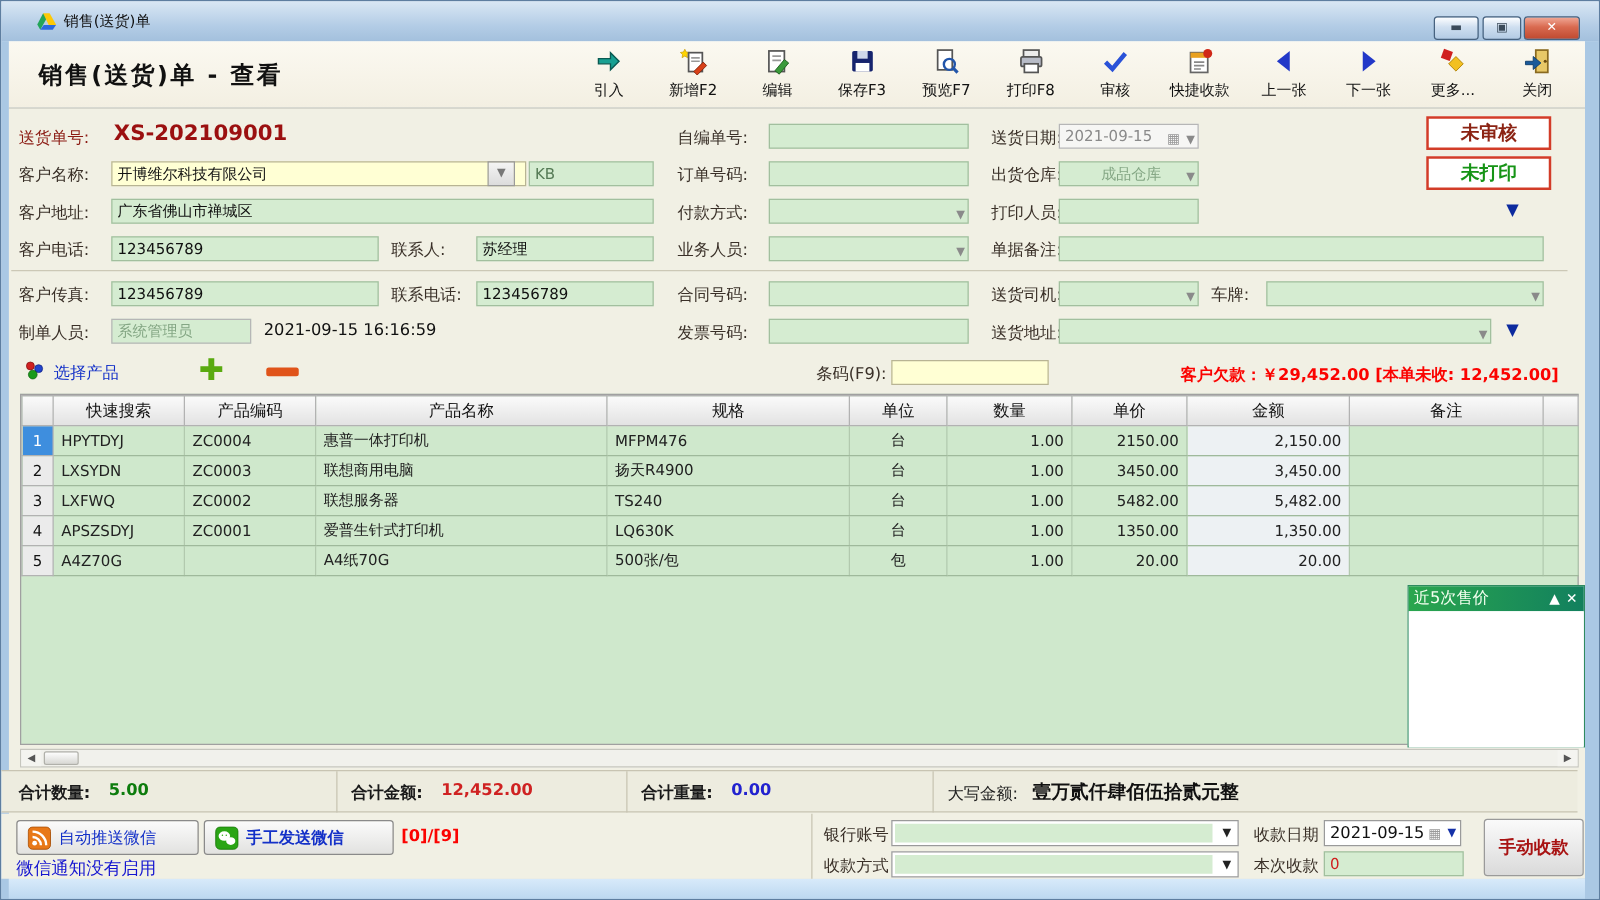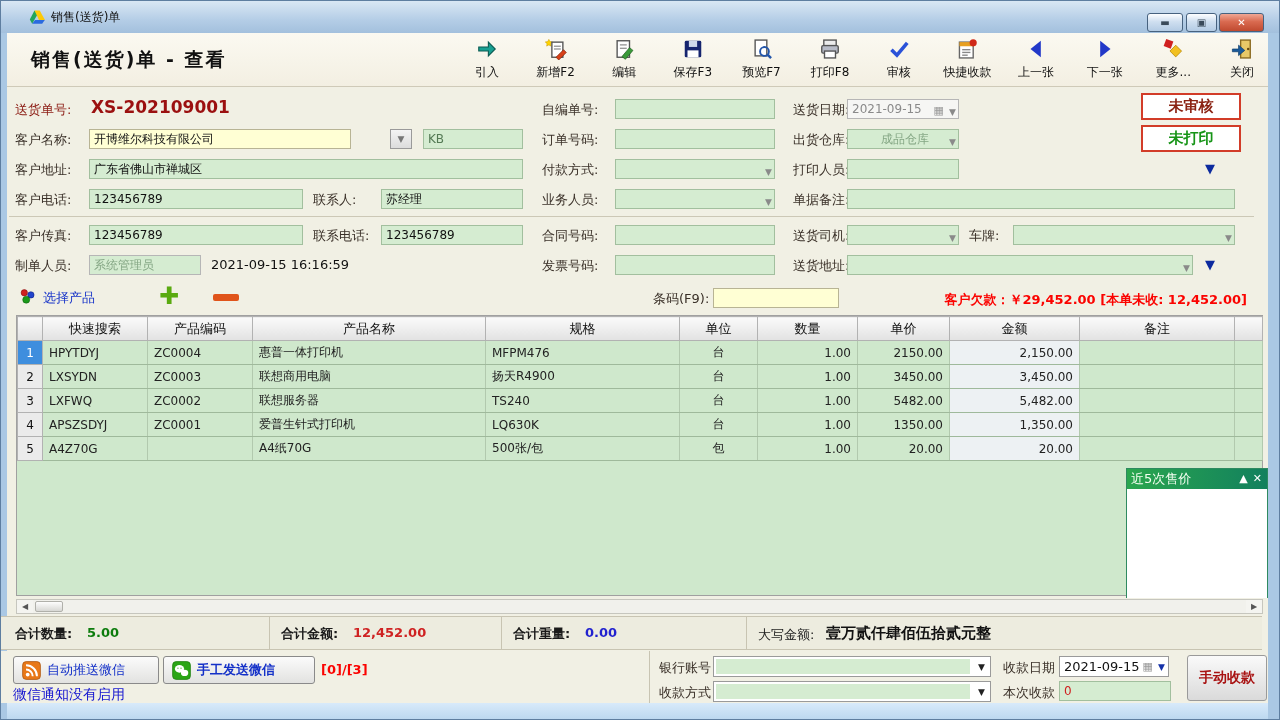--- a/index.html
+++ b/index.html
@@ -15,21 +15,21 @@
   .title-text { font-size:12px; color:#111; margin-left:6px; }
   .win-btn { position:absolute; top:12px; height:19px; border:1px solid #47627f; border-radius:3px;
     background:linear-gradient(#fdfeff,#cfdff0 45%,#b3cbe4); display:flex; align-items:center; justify-content:center;
     font-size:10px; color:#3a4a5a; font-weight:bold; }
   .win-btn.close { background:linear-gradient(#f0a795,#d96a50 45%,#c04a30); color:#fff; }
 
   
   .toolbar { position:absolute; left:6px; top:32px; width:1261px; height:54px;
     background:linear-gradient(#fbf9f1,#f3efe2); border-bottom:1px solid #cfcab8; display:flex; align-items:center; }
   .page-title { font-size:19px; font-weight:bold; color:#111; margin-left:24px; letter-spacing:2px; width:430px; }
-  .tbtns { display:flex; flex:1; justify-content:space-between; padding-right:0; }
+  .tbtns { display:flex; flex:1; justify-content:space-between; padding-right:12px; }
   .tbtn { display:flex; flex-direction:column; align-items:center; justify-content:center; min-width:52px;
     height:50px; cursor:default; font-size:12px; color:#111; }
   .tbtn svg { width:22px; height:22px; margin-bottom:1px; }
 
   
   .content { position:absolute; left:6px; top:86px; width:1261px; height:616px; background:#f1f0e4; }
   .b-right { position:absolute; left:1267px; top:32px; width:13px; height:688px; background:#aac8e4; }
   .b-left  { position:absolute; left:0; top:32px; width:6px; height:688px; background:#aac8e4; }
   .status-strip { position:absolute; left:6px; top:702px; width:1261px; height:18px;
     background:linear-gradient(#d8eafa,#b9d6ef); }
@@ -238,21 +238,21 @@
   <div class="fld" style="left:614px;top:98px;width:160px;"></div>
   <span class="lbl" style="left:792px;top:100px;">送货日期:</span>
   <div class="fld disabled" style="left:846px;top:98px;width:112px;">
     <span>2021-09-15</span>
     <span class="cal-icon">▦</span>
     <span class="dd">▼</span>
   </div>
   <div class="badge audit" style="top:92px;">未审核</div>
 
   <span class="lbl" style="left:14px;top:130px;">客户名称:</span>
-  <div class="fld yellow" style="left:88px;top:128px;width:262px;">开博维尔科技有限公司</div>
+  <div class="fld yellow" style="left:88px;top:128px;width:332px;">开博维尔科技有限公司</div>
   <div class="combo-btn" style="left:389px;top:128px;">▼</div>
   <div class="fld" style="left:422px;top:128px;width:100px;color:#557a55;">KB</div>
   <span class="lbl" style="left:541px;top:130px;">订单号码:</span>
   <div class="fld" style="left:614px;top:128px;width:160px;"></div>
   <span class="lbl" style="left:792px;top:130px;">出货仓库:</span>
   <div class="fld gray-text" style="left:846px;top:128px;width:112px;padding-left:33px;">
     <span>成品仓库</span>
     <span class="dd">▼</span>
   </div>
   <div class="badge print" style="top:124px;">未打印</div>
@@ -468,21 +468,21 @@
     <div class="wx-btn" style="left:162px;width:152px;">
       <svg viewBox="0 0 16 16">
           <rect x="0.5" y="0.5" width="15" height="15" rx="3" fill="#2aa515" stroke="#1a7a0a" stroke-width="0.6"></rect>
           <ellipse cx="6.3" cy="6.6" rx="3.9" ry="3.2" fill="#fff"></ellipse>
           <ellipse cx="10.6" cy="10" rx="3.1" ry="2.6" fill="#fff"></ellipse>
           <circle cx="5" cy="6" r="0.5" fill="#2aa515"></circle>
           <circle cx="7.6" cy="6" r="0.5" fill="#2aa515"></circle>
         </svg>
       <span style="font-weight:bold;">手工发送微信</span>
     </div>
-    <span class="wx-count">[0]/[3]</span>
+    <span class="wx-count">[0]/[9]</span>
     <span class="wx-status">微信通知没有启用</span>
 
     <div class="vsep" style="left:648px;height:52px;"></div>
 
     <span class="abs" style="left:658px;top:8px;font-size:13px;color:#3a3028;">银行账号</span>
     <div class="paybox" style="left:712px;top:5px;width:278px;">
       <div class="inner"></div>
       <span class="dd dark" style="top:5px;right:5px;">▼</span>
     </div>
     <span class="abs" style="left:1002px;top:8px;font-size:13px;color:#3a3028;">收款日期</span>

